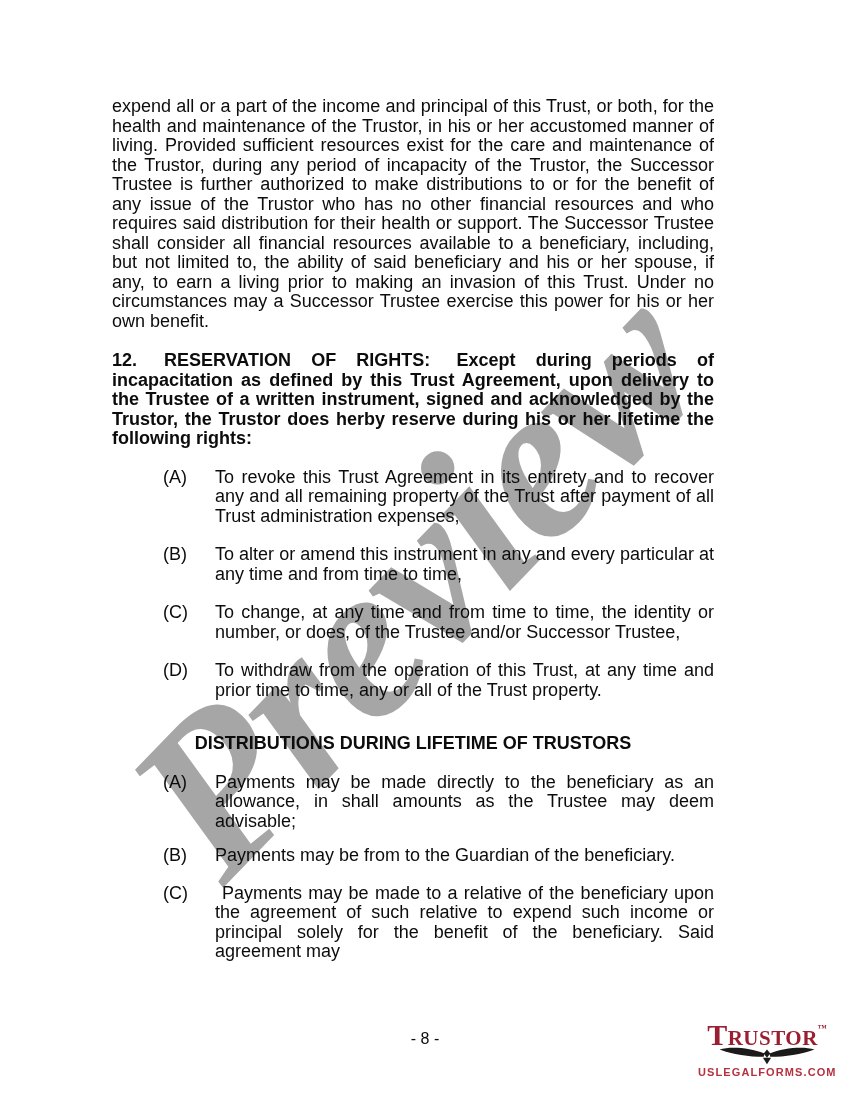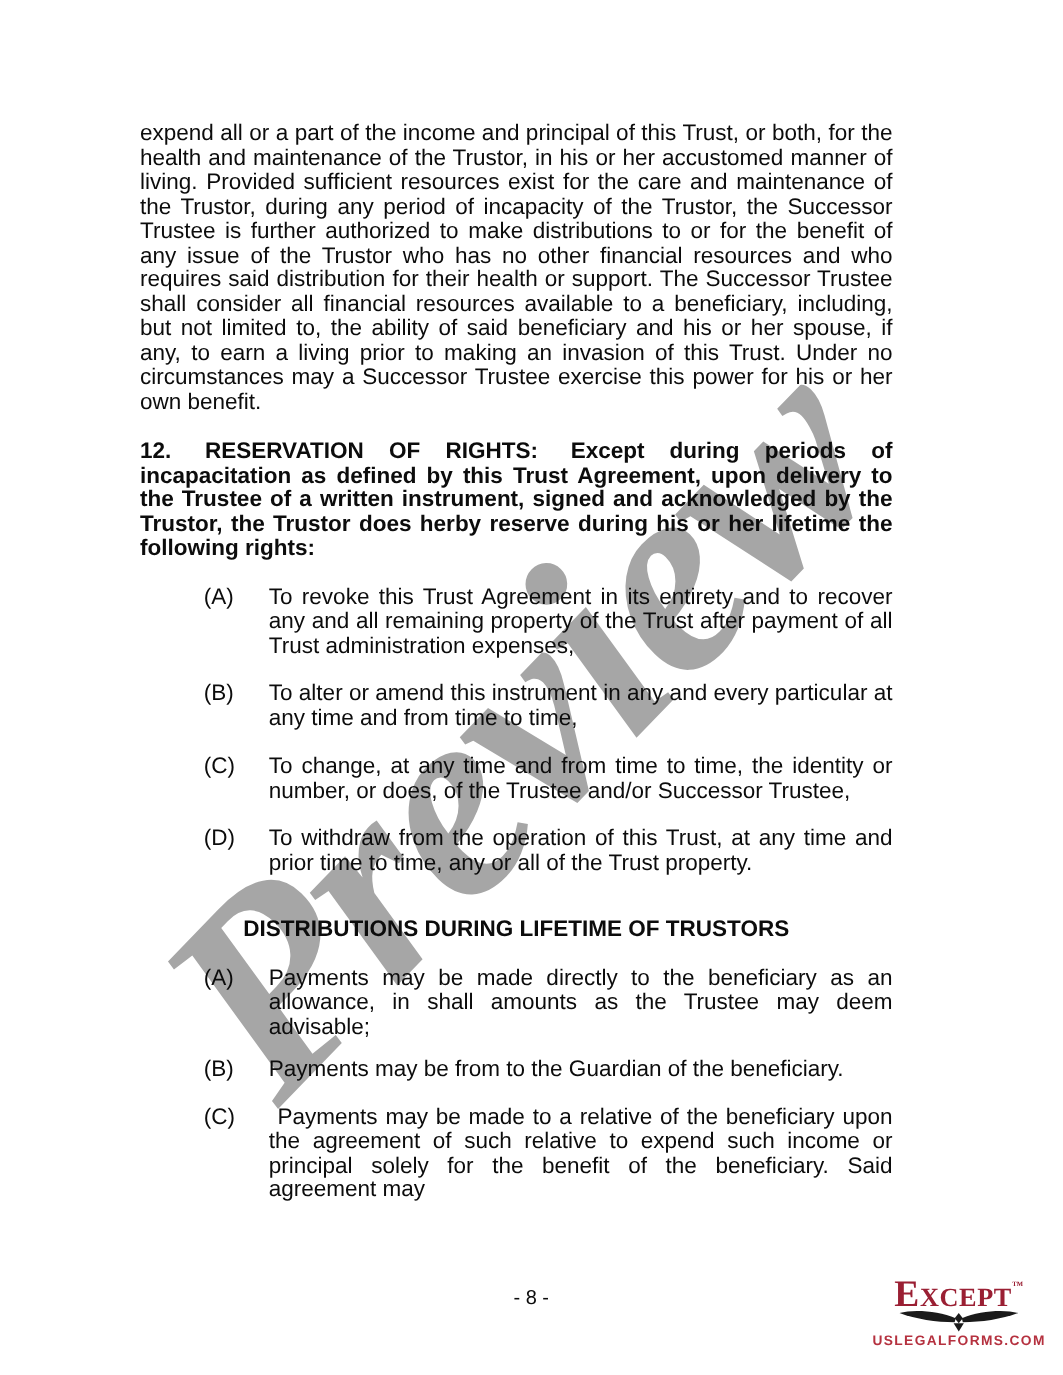--- a/index.html
+++ b/index.html
@@ -151,21 +151,21 @@
           <p class="item-text indent-first">Payments may be made to a relative of the beneficiary upon the agreement of such relative to expend such income or principal solely for the benefit of the beneficiary. Said agreement may</p>
         </div>
       </div>
     </div>
 
   </div>
 
   <div class="page-number">- 8 -</div>
 
   <div class="logo">
-    <div class="logo-brand"><span>Except</span><span class="tm">™</span></div>
+    <div class="logo-brand"><span>Trustor</span><span class="tm">™</span></div>
     <svg class="logo-wings" width="112" height="18" viewBox="0 0 120 22">
       <g fill="#1a1a1a">
         <path d="M57,8 C40,1 16,-1 2,3 C18,9 38,12 56,12 Z"></path>
         <path d="M63,8 C80,1 104,-1 118,3 C102,9 82,12 64,12 Z"></path>
         <path d="M60,3 L64,8 L60,13 L56,8 Z"></path>
         <path d="M55,13 L65,13 L60,21 Z"></path>
       </g>
     </svg>
     <div class="logo-url">USLEGALFORMS.COM</div>
   </div>

